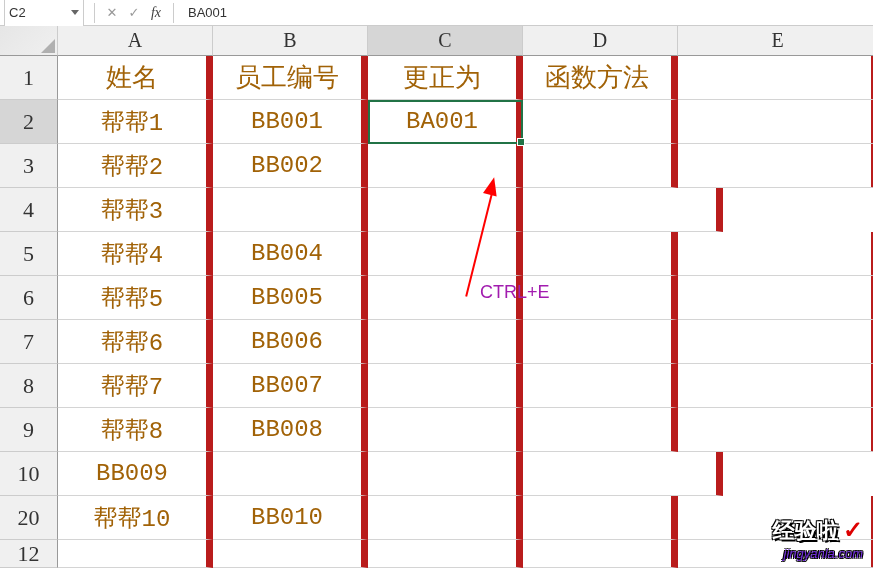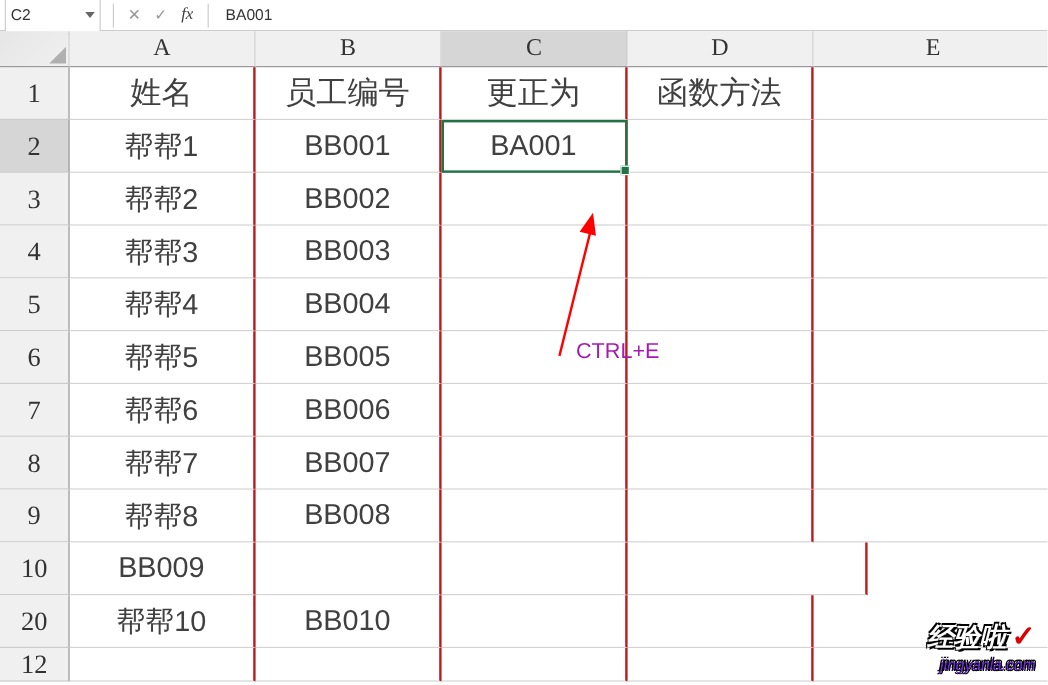--- a/index.html
+++ b/index.html
@@ -112,28 +112,28 @@
     .cells {
       position: relative;
     }
     .row {
       display: flex;
       height: 44px;
     }
     .row.small { height: 28px; }
     .cell {
       width: 155px; height: 100%;
-      border-right: 2px solid #b91c1c;
+      border-right: 7px solid #b91c1c;
       border-bottom: 1px solid #d4d4d4;
       display: flex;
       align-items: center;
       justify-content: center;
       font-size: 24px;
-      font-family: Liberation Sans, sans-serif;
-      color: #404040;
+      font-family: Liberation Mono, monospace;
+      color: #a16207;
       cursor: cell;
     }
     .cell.last { width: 200px; }
     .cell.header-cell { font-size: 26px; }
     .selected-cell {
       position: absolute;
       top: 44px; left: 310px;
       width: 155px; height: 44px;
       border: 2px solid #217346;
       pointer-events: none;
@@ -180,21 +180,20 @@
     }
     .watermark {
       position: absolute;
       right: 10px; bottom: 10px;
       text-align: right;
       z-index: 30;
     }
     .wm-main {
       font-size: 22px;
       font-weight: bold;
-      font-style: italic;
       color: #fff;
       text-shadow: 2px 2px 0 #000, -1px -1px 0 #000, 1px -1px 0 #000, -1px 1px 0 #000;
       font-family: "Microsoft YaHei", sans-serif;
       margin-left: 40px;
     }
     .wm-check { color: #d00; font-size: 24px; font-weight: bold; }
     .wm-sub {
       font-size: 13px;
       color: #6d28d9;
       text-shadow: 1px 1px 0 #000, -1px -1px 0 #000, 1px -1px 0 #000, -1px 1px 0 #000;
@@ -265,21 +264,20 @@
         </div>
         <div class="row">
           <div class="cell">帮帮2</div>
           <div class="cell">BB002</div>
           <div class="cell"></div>
           <div class="cell"></div>
           <div class="cell last"></div>
         </div>
         <div class="row">
           <div class="cell">帮帮3</div>
-          <div class="cell">BB003</div>
           <div class="cell"></div>
           <div class="cell"></div>
           <div class="cell last"></div>
         </div>
         <div class="row">
           <div class="cell">帮帮4</div>
           <div class="cell">BB004</div>
           <div class="cell"></div>
           <div class="cell"></div>
           <div class="cell last"></div>

